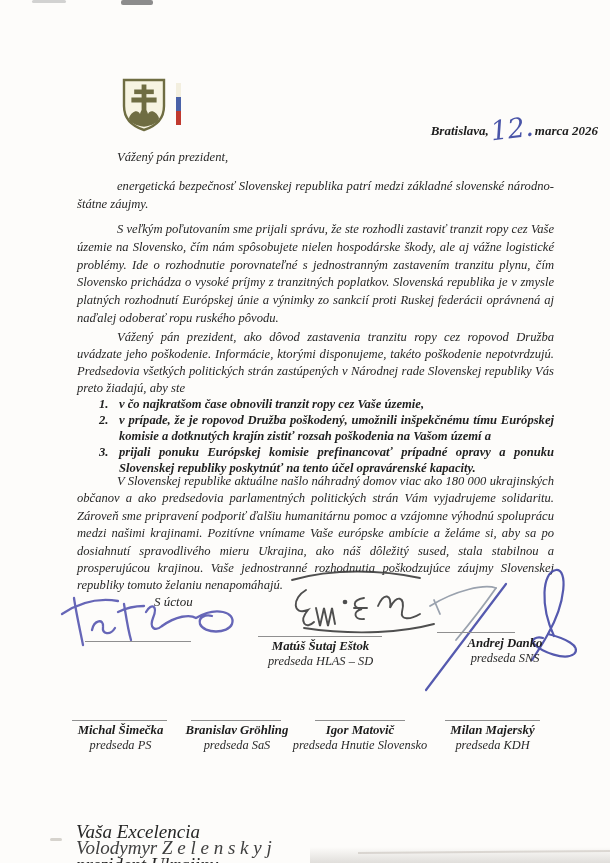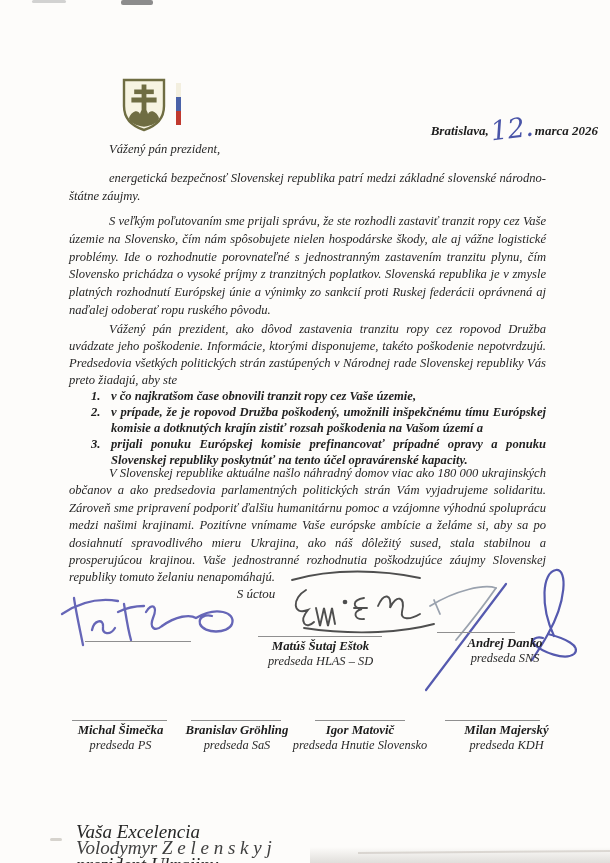--- a/index.html
+++ b/index.html
@@ -36,32 +36,32 @@
     position:absolute;left:370px;top:112px;width:228px;
     display:flex;align-items:flex-end;justify-content:flex-end;
     font-weight:bold;font-size:13px;color:#1e1e1e;
   }
   .hand-day{
     font-family:"DejaVu Serif", serif;font-style:italic;font-weight:normal;
     font-size:27px;color:#4a55a8;display:inline-block;
     transform:rotate(-7deg) translateY(3px);margin:0 2px 0 1px;line-height:1;
   }
   
-  .blk{position:absolute;left:69px;width:477px;font-size:12.6px;line-height:17.8px;text-align:justify;margin:0;}
+  .blk{position:absolute;left:69px;width:477px;font-size:12.6px;line-height:17.8px;text-align:justify;margin:8px;}
   .indent{text-indent:40px;}
   #salutation{top:141px;}
   #para1{top:170px;}
   #para2{top:213px;}
   #para3{top:321px;line-height:17px;}
   #demands{top:388px;left:91px;width:455px;line-height:16.1px;font-weight:bold;color:#1f1f1f;}
   .demand{display:flex;}
   .demand .num{flex:0 0 20px;}
   .demand .txt{flex:1;text-align:justify;}
   #para5{top:465px;line-height:17.4px;}
-  #closing{top:585px;left:146px;width:220px;text-align:center;font-size:13px;}
+  #closing{top:585px;left:146px;width:220px;text-align:left;font-size:13px;}
 
   
   .sig-svg{position:absolute;pointer-events:none;}
   .sigline{position:absolute;height:1px;background:#8f8f8f;}
   .sig-name-block{position:absolute;text-align:center;line-height:15px;}
   .sig-name{font-weight:bold;font-size:12.8px;color:#1c1c1c;margin:0;}
   .sig-role{font-weight:normal;font-size:12.4px;color:#2a2a2a;margin:0;}
 
   
   .recipient{position:absolute;left:76px;top:776px;font-size:19px;line-height:16.4px;margin-top:48px;}
@@ -177,21 +177,21 @@
     <p class="sig-role">predseda PS</p>
   </div>
   <div class="sig-name-block" style="left:176px;top:723px;width:122px">
     <p class="sig-name">Branislav Gröhling</p>
     <p class="sig-role">predseda SaS</p>
   </div>
   <div class="sig-name-block" style="left:288px;top:723px;width:144px">
     <p class="sig-name">Igor Matovič</p>
     <p class="sig-role">predseda Hnutie Slovensko</p>
   </div>
-  <div class="sig-name-block" style="left:444px;top:723px;width:125px">
+  <div class="sig-name-block" style="left:430px;top:723px;width:125px">
     <p class="sig-name">Milan Majerský</p>
     <p class="sig-role">predseda KDH</p>
   </div>
 
   <div class="recipient">
     <div>Vaša Excelencia</div>
     <div class="bold">Volodymyr Z e l e n s k y j</div>
     <div>prezident Ukrajiny</div>
     <div class="bold">K y j e v</div>
   </div>

